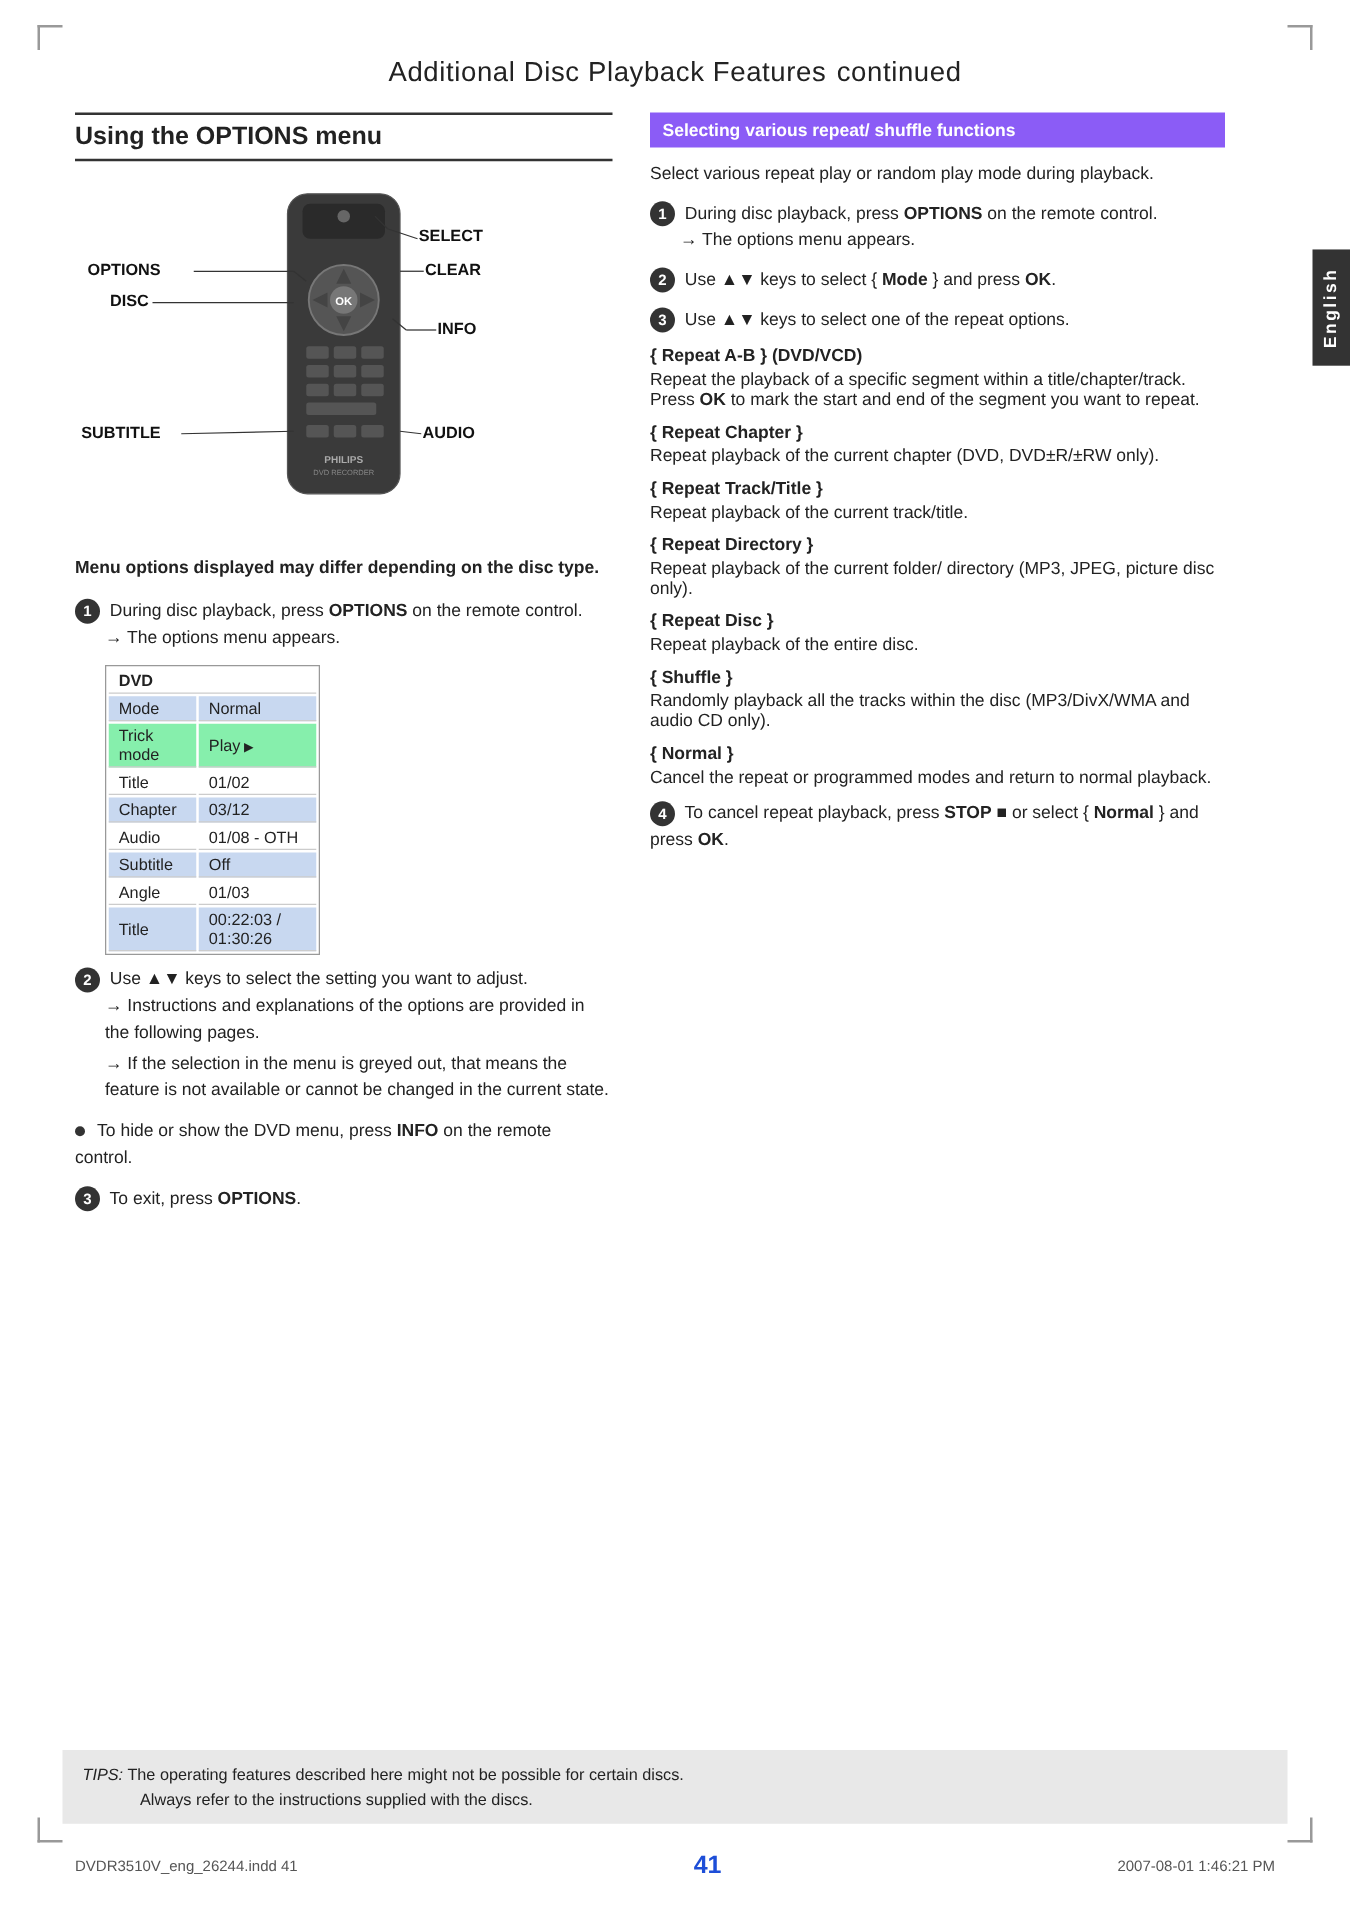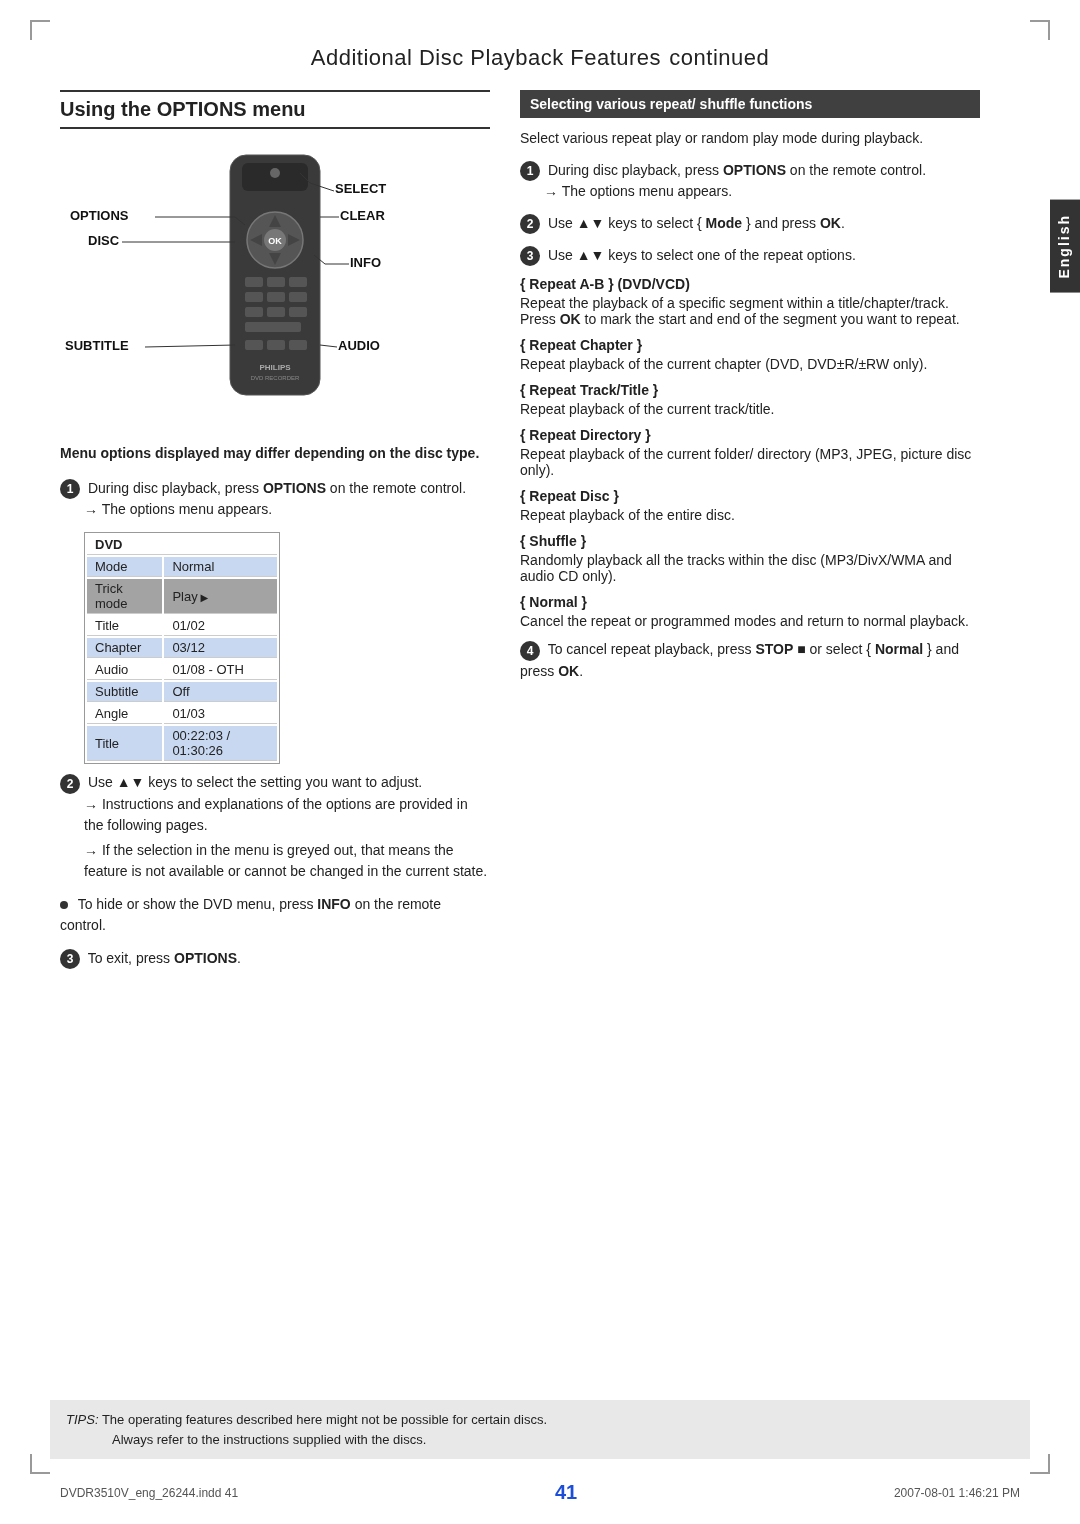--- a/index.html
+++ b/index.html
@@ -129,21 +129,21 @@
     .arrow-point {
       font-size: 14px;
       margin-left: 24px;
       display: block;
       margin-bottom: 4px;
     }
 
     
     .dvd-table {
       border: 1px solid #999;
-      width: 196px;
+      width: 172px;
       margin: 8px 0 8px 24px;
       font-size: 13px;
     }
     .dvd-table-header {
       background: #fff;
       padding: 3px 8px;
       font-weight: bold;
       border-bottom: 1px solid #999;
     }
     .dvd-table tr td {
@@ -153,21 +153,21 @@
     .dvd-table tr.highlighted td {
       background: #c8d8f0;
     }
     .dvd-table td.play-arrow::after {
       content: ' ▶';
       font-size: 10px;
     }
 
     
     .right-section-title {
-      background: #404040;
+      background: #8b5cf6;
       color: #fff;
       font-weight: bold;
       font-size: 14px;
       padding: 6px 10px;
       margin-bottom: 10px;
     }
 
     .right-step {
       margin-bottom: 10px;
       line-height: 1.55;
@@ -336,21 +336,21 @@
 
       <table class="dvd-table">
         <tbody>
             <tr>
           <td class="dvd-table-header" colspan="2">DVD</td>
         </tr>
         <tr class="highlighted">
           <td>Mode</td>
               <td>Normal</td>
         </tr>
-        <tr style="background:#a3a3a3;">
+        <tr style="background:#86efac;">
           <td>Trick mode</td>
               <td class="play-arrow">Play</td>
         </tr>
         <tr>
           <td>Title</td>
               <td>01/02</td>
         </tr>
         <tr class="highlighted">
           <td>Chapter</td>
               <td>03/12</td>

